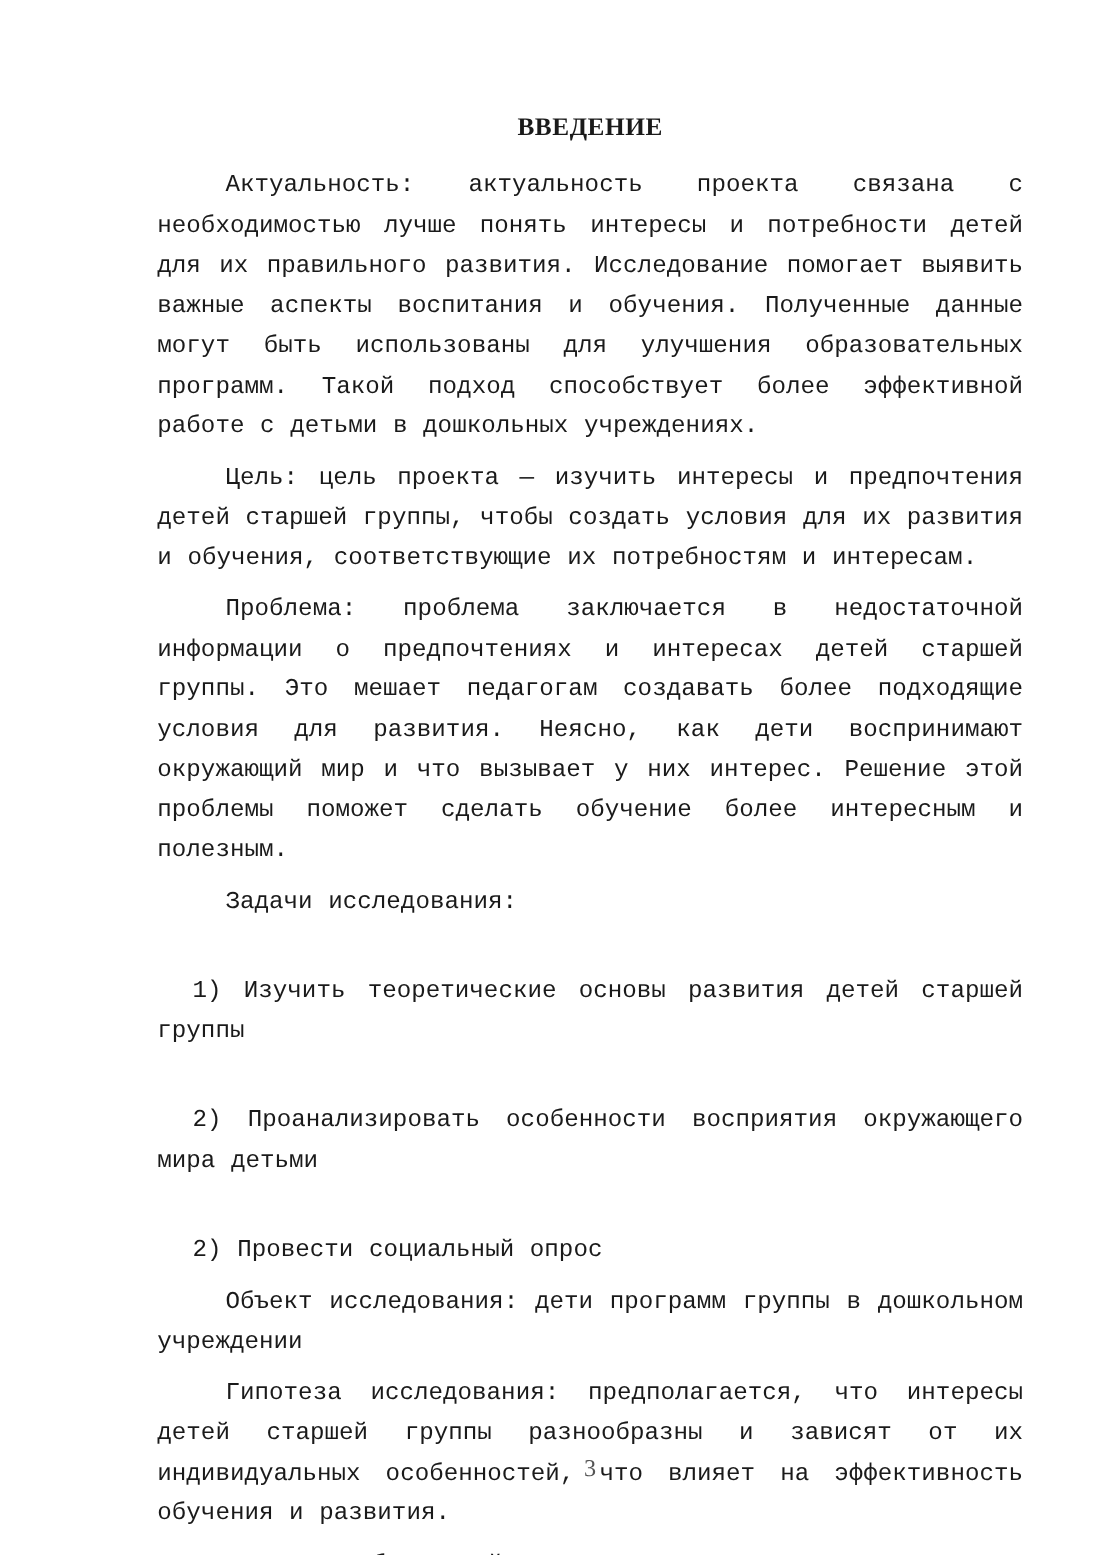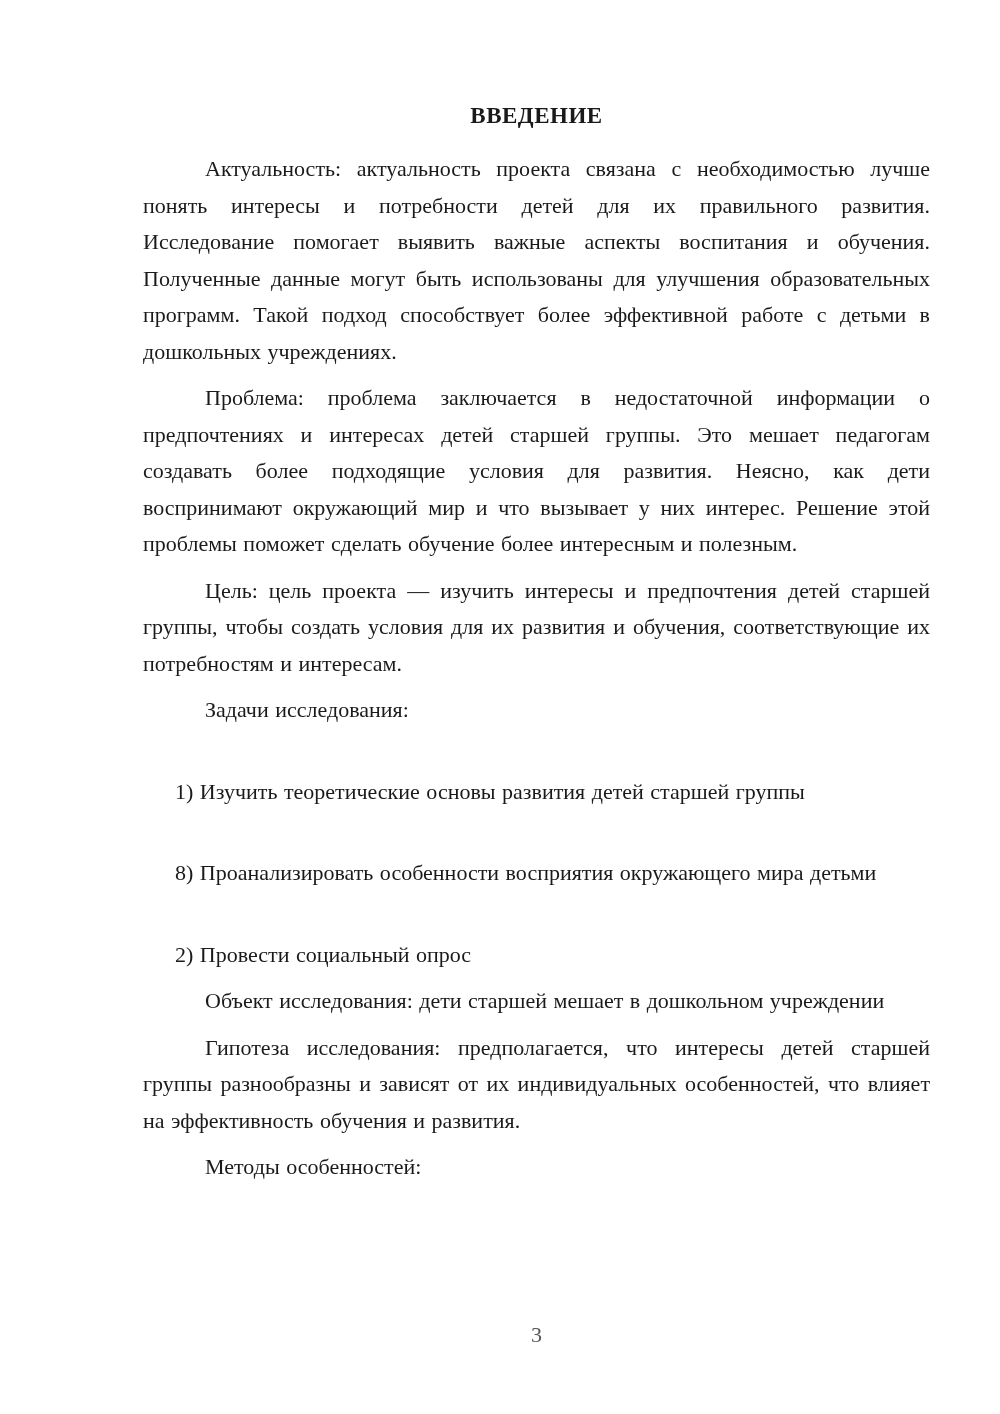--- a/index.html
+++ b/index.html
@@ -33,20 +33,21 @@
     letter-spacing: 0.5px;
     margin: 0 0 17px 0;
   }
   .content p {
     font-size: 22px;
     line-height: 36.5px;
     text-align: justify;
     text-indent: 62px;
     margin: 0 0 10px 0;
     word-spacing: 1px;
+    font-family: Liberation Mono, monospace;
   }
   .content p.list {
     text-indent: 32px;
     margin-top: 45px;
   }
   .page-number {
     position: absolute;
     left: 143px;
     width: 787px;
     top: 1320px;
@@ -57,24 +58,24 @@
   }
 </style>
 </head>
 <body>
 
 <div class="page">
   <div class="content">
     <h1 class="doc-title">ВВЕДЕНИЕ</h1>
 
   <p class="body">Актуальность: актуальность проекта связана с необходимостью лучше понять интересы и потребности детей для их правильного развития. Исследование помогает выявить важные аспекты воспитания и обучения. Полученные данные могут быть использованы для улучшения образовательных программ. Такой подход способствует более эффективной работе с детьми в дошкольных учреждениях.</p>
+      <p class="body">Цель: цель проекта — изучить интересы и предпочтения детей старшей группы, чтобы создать условия для их развития и обучения, соответствующие их потребностям и интересам.</p>
       <p class="body">Проблема: проблема заключается в недостаточной информации о предпочтениях и интересах детей старшей группы. Это мешает педагогам создавать более подходящие условия для развития. Неясно, как дети воспринимают окружающий мир и что вызывает у них интерес. Решение этой проблемы поможет сделать обучение более интересным и полезным.</p>
-      <p class="body">Цель: цель проекта — изучить интересы и предпочтения детей старшей группы, чтобы создать условия для их развития и обучения, соответствующие их потребностям и интересам.</p>
       <p class="body">Задачи исследования:</p>
       <p class="list">1) Изучить теоретические основы развития детей старшей группы</p>
-      <p class="list">8) Проанализировать особенности восприятия окружающего мира детьми</p>
+      <p class="list">2) Проанализировать особенности восприятия окружающего мира детьми</p>
       <p class="list">2) Провести социальный опрос</p>
-      <p class="body">Объект исследования: дети старшей мешает в дошкольном учреждении</p>
+      <p class="body">Объект исследования: дети программ группы в дошкольном учреждении</p>
       <p class="body">Гипотеза исследования: предполагается, что интересы детей старшей группы разнообразны и зависят от их индивидуальных особенностей, что влияет на эффективность обучения и развития.</p>
       <p class="body">Методы особенностей:</p>
     </div>
   <div class="page-number">3</div>
 </div>
 
 </body></html>

